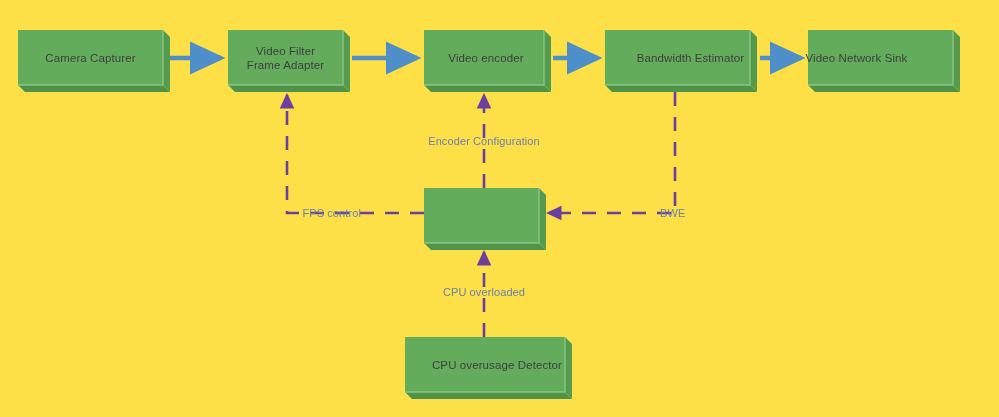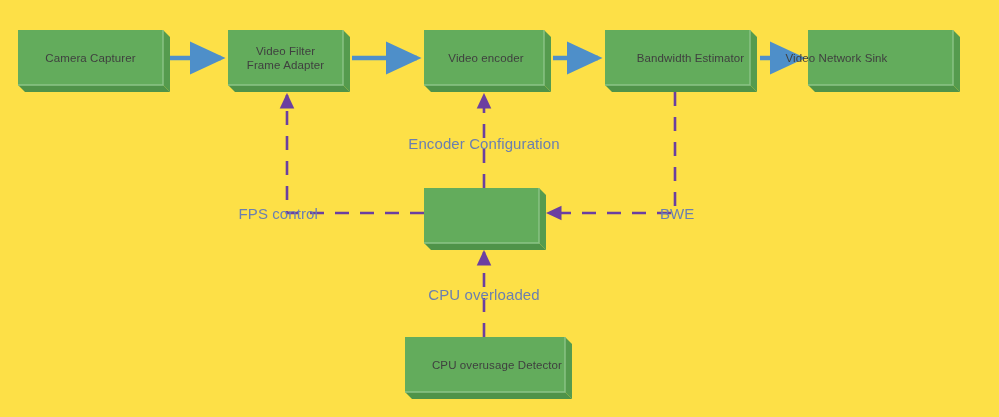--- a/index.html
+++ b/index.html
@@ -30,29 +30,29 @@
     font-size: 11.5px;
     line-height: 14px;
     font-family: "Liberation Sans", sans-serif;
     letter-spacing: 0.1px;
     pointer-events: none;
     white-space: pre-line;
   }
   .edge-label {
     position: absolute;
     color: #6b7fb0;
-    font-size: 15px;
+    font-size: 11px;
     font-family: "Liberation Sans", sans-serif;
     letter-spacing: 0.1px;
     white-space: nowrap;
     pointer-events: none;
   }
   .edge-label.center { transform: translateX(-50%); }
   .edge-label.rightend { transform: translate(0, -50%); }
-  .edge-label.leftend { transform: translate(-100%, -50%); }
+  .edge-label.leftend { transform: translate(-100%, -50%); margin-left: 43px; }
 </style>
 </head>
 <body>
 
 <div id="canvas">
 
   <svg width="999" height="417">
     <defs>
       <marker id="blue-arrow" markerWidth="8" markerHeight="8" refX="7" refY="4" orient="auto" markerUnits="strokeWidth">
         <path d="M0,0.3 L8,4 L0,7.7 Z" fill="#4e8fc9"></path>
@@ -139,21 +139,21 @@
     <g>
       <path d="M484,337 L484,252" fill="none" stroke="#6b3fa0" stroke-width="2.6" stroke-dasharray="14,11" marker-end="url(#purple-arrow)"></path>
     </g>
   </svg>
 
   <div class="node-label" style="left:18px; top:30px; width:145px; height:55px;">Camera Capturer</div>
   <div class="node-label" style="left:228px; top:30px; width:115px; height:55px;">Video Filter
 Frame Adapter</div>
   <div class="node-label" style="left:424px; top:30px; width:124px; height:55px;">Video encoder</div>
   <div class="node-label" style="left:618px; top:30px; width:145px; height:55px;">Bandwidth Estimator</div>
-  <div class="node-label" style="left:764px; top:30px; width:145px; height:55px;">Video Network Sink</div>
+  <div class="node-label" style="left:784px; top:30px; width:145px; height:55px;">Video Network Sink</div>
   <div class="node-label" style="left:405px; top:337px; width:160px; height:55px;margin-left:12px;">CPU overusage Detector</div>
 
   <div class="edge-label leftend" style="left:318px; top:213px;">FPS control</div>
   <div class="edge-label center" style="left:484px; top:135px;">Encoder Configuration</div>
   <div class="edge-label rightend" style="left:660px; top:213px;">BWE</div>
   <div class="edge-label center" style="left:484px; top:286px;">CPU overloaded</div>
 
 </div>
 
 </body></html>

